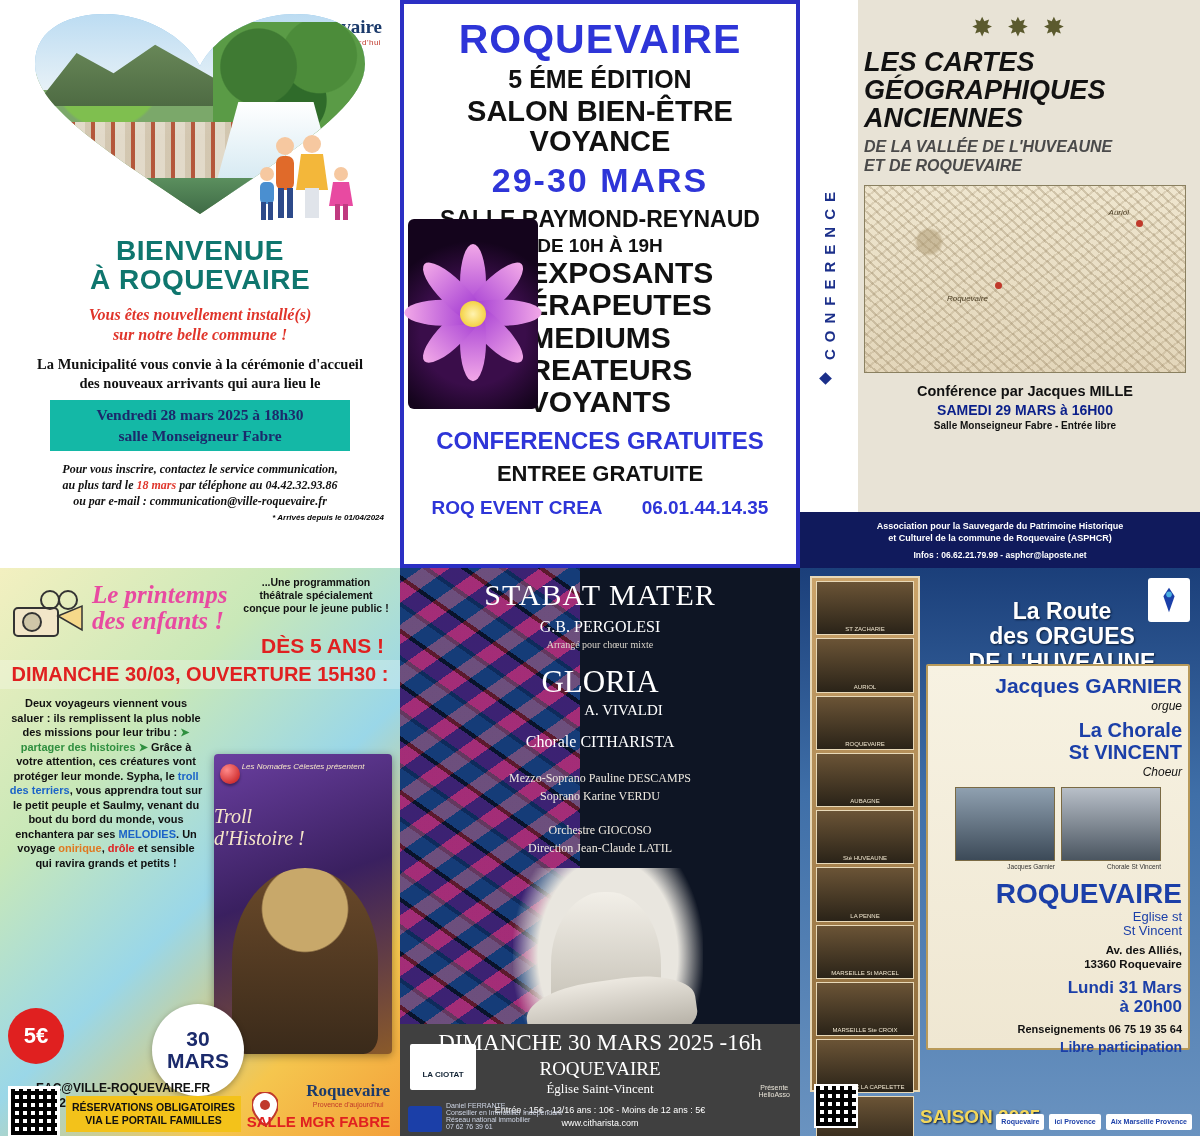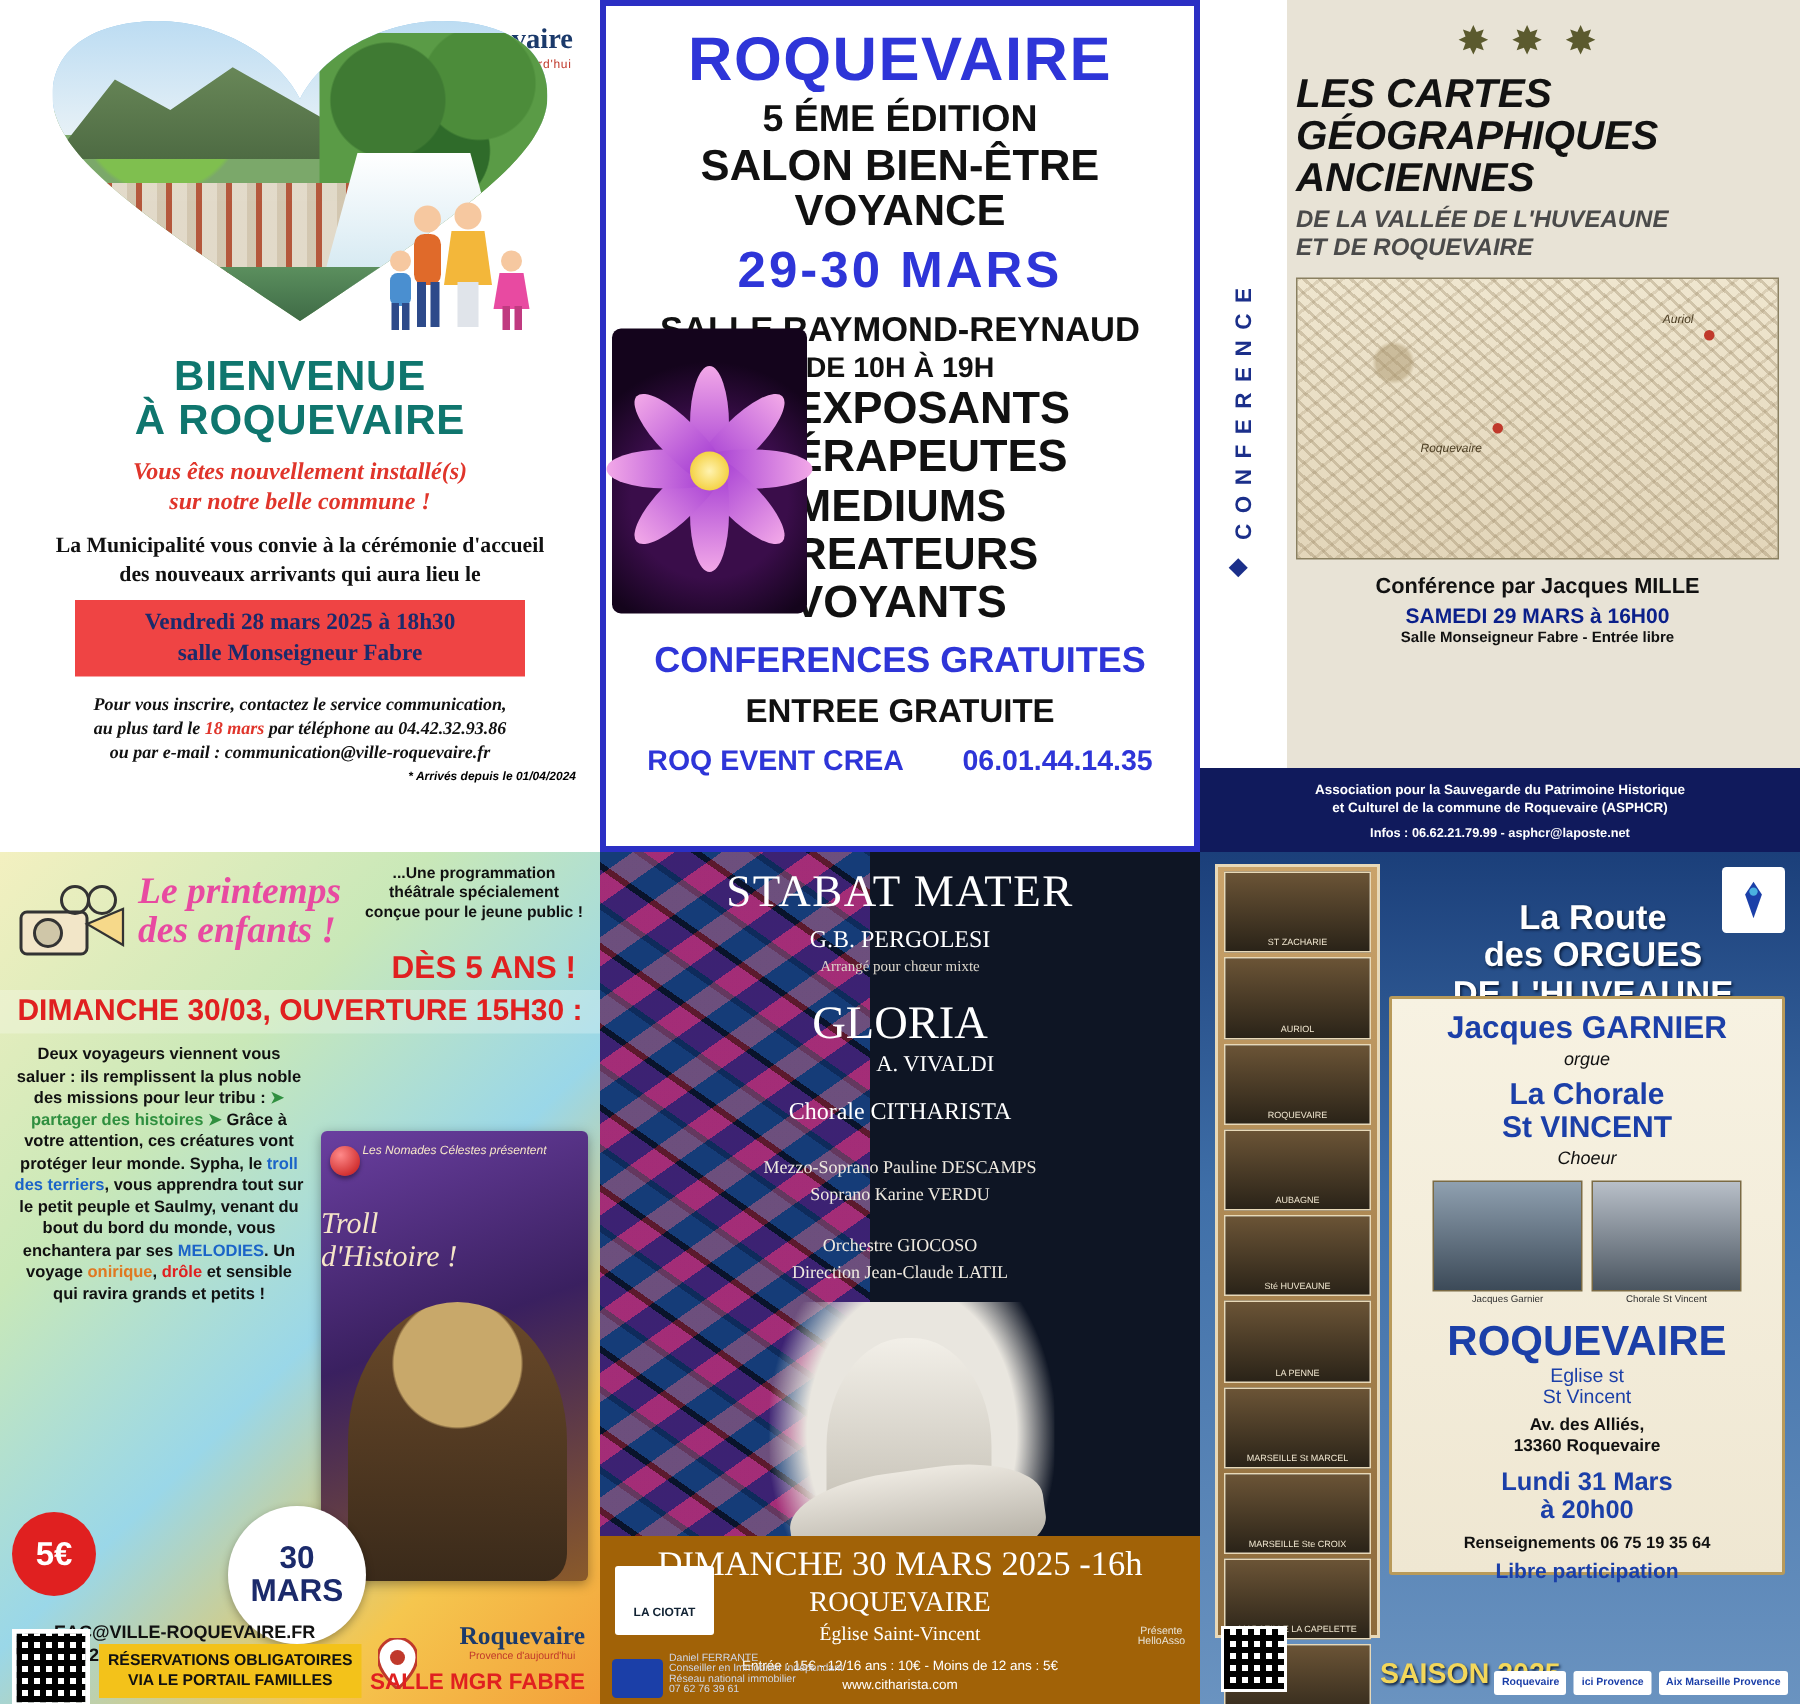--- a/index.html
+++ b/index.html
@@ -47,21 +47,21 @@
   .heart .river { position:absolute; left:0; bottom:0; width:100%; height:18%;
      background:linear-gradient(#5b8f5e,#3f6b46); }
   .family { position:absolute; right:-4px; bottom:8px; width:120px; height:96px; }
 
   .p1 h1 { text-align:center; color:#0f766e; font-size:28px; line-height:1.05; margin:2px 0 0 0;
            font-weight:bold; letter-spacing:.5px; }
   .p1 .l2 { text-align:center; font-family:"Liberation Serif", serif; font-style:italic; font-weight:bold;
             color:#e0352b; font-size:16px; line-height:1.25; margin-top:10px;}
   .p1 .l3 { text-align:center; font-family:"Liberation Serif", serif; font-weight:bold;
             color:#111; font-size:14.5px; line-height:1.3; margin-top:10px;}
-  .p1 .hl { margin:8px auto 0 auto; width:300px; background:#ef4444; padding:5px 4px; text-align:center;
+  .p1 .hl { margin:8px auto 0 auto; width:300px; background:#14b8a6; padding:5px 4px; text-align:center;
             font-family:"Liberation Serif", serif; font-weight:bold; color:#1b2a6b; font-size:15.5px; line-height:1.3;}
   .p1 .l4 { text-align:center; font-family:"Liberation Serif", serif; font-style:italic; font-weight:bold;
             color:#111; font-size:12px; line-height:1.35; margin-top:10px;}
   .p1 .l4 .red { color:#e0352b; }
   .p1 .note { text-align:right; font-size:8px; font-style:italic; font-weight:bold; margin-top:4px; padding-right:6px;}
 
   
   .p2 { background:#ffffff; border:4px solid #2b2fc4; padding:6px 8px; text-align:center; }
   .p2 .t1 { color:#2e35d8; font-size:41px; font-weight:bold; letter-spacing:1px; margin-top:6px;}
   .p2 .t2 { color:#111; font-size:25px; font-weight:bold; margin-top:2px;}
@@ -176,21 +176,21 @@
   .p5 .s6 { font-size:16px; margin-top:14px;}
   .p5 .s7 { font-size:12px; margin-top:18px; line-height:1.5; color:#efeae0;}
   .p5 .s8 { font-size:12px; margin-top:16px; line-height:1.5; color:#efeae0;}
   .p5 .pieta { position:absolute; left:52%; top:300px; transform:translateX(-50%);
       width:190px; height:220px; background:radial-gradient(ellipse at 50% 40%, #e9e6df 0 52%, rgba(233,230,223,0) 72%);
       filter:blur(.2px); }
   .p5 .pieta .f1 { position:absolute; left:38px; top:24px; width:110px; height:150px; border-radius:48% 48% 30% 30%;
       background:linear-gradient(#f2efe8,#b9b4a8);}
   .p5 .pieta .f2 { position:absolute; left:14px; top:112px; width:170px; height:70px; border-radius:40%;
       background:linear-gradient(#ece8e0,#a9a499); transform:rotate(-8deg);}
-  .p5 .bottom { position:absolute; left:0; right:0; bottom:0; background:#a16207; padding:6px 8px 8px 8px;}
+  .p5 .bottom { position:absolute; left:0; right:0; bottom:0; background:#404040; padding:6px 8px 8px 8px;}
   .p5 .b1 { text-align:center; font-family:"Liberation Serif", serif; font-size:23px;}
   .p5 .b2 { text-align:center; font-family:"Liberation Serif", serif; font-size:19px; margin-top:2px;}
   .p5 .b3 { text-align:center; font-family:"Liberation Serif", serif; font-size:13px; margin-top:1px;}
   .p5 .b4 { text-align:center; font-size:9px; margin-top:8px;}
   .p5 .b5 { text-align:center; font-size:9px; margin-top:3px;}
   .p5 .crest { position:absolute; left:10px; bottom:46px; width:66px; height:46px; background:#fff; color:#123;
       font-size:8px; text-align:center; padding-top:26px; font-weight:bold; border-radius:2px;}
   .p5 .iad { position:absolute; left:8px; bottom:4px; font-size:7px; color:#cfd6e6;}
   .p5 .iadbox { position:absolute; left:8px; bottom:4px; width:34px; height:26px; background:#1b3fa8; border-radius:3px;}
   .p5 .hello { position:absolute; right:10px; bottom:38px; text-align:center; font-size:7px; color:#e7e2d6;}
@@ -200,21 +200,21 @@
   .p6 .strip { position:absolute; left:10px; top:8px; width:110px; bottom:44px;
       background:linear-gradient(#caa36a,#8c6a3a); border:2px solid #e8d9b8; }
   .p6 .strip .cell { height:10.6%; margin:3px 4px; background:#2a2a2a; border:1px solid #e8d9b8;
       display:flex; align-items:flex-end; justify-content:center; color:#f0e6cf; font-size:6px;
       padding-bottom:2px; text-align:center;
       background-image:linear-gradient(#6b5436,#2a2318); }
   .p6 h2 { position:absolute; left:132px; top:12px; right:8px; text-align:center; color:#ffffff;
       font-weight:bold; font-size:23px; line-height:1.1; text-shadow:1px 1px 2px #0a1c3a;}
   .p6 .card { position:absolute; left:126px; right:10px; top:96px; bottom:86px;
       background:linear-gradient(#f7f2e2,#efe7d2); border:2px solid #b89a5a; border-radius:2px; padding:8px 6px;
-      text-align:center;}
+      text-align:right;}
   .p6 .n1 { color:#1b3fa8; font-weight:bold; font-size:21px; }
   .p6 .n2 { color:#111; font-size:12px; font-style:italic; margin-top:1px;}
   .p6 .n3 { color:#1b3fa8; font-weight:bold; font-size:20px; margin-top:6px; line-height:1.1;}
   .p6 .n4 { color:#111; font-size:12px; font-style:italic; margin-top:2px;}
   .p6 .photos { display:flex; gap:6px; justify-content:center; margin-top:8px; }
   .p6 .photos .ph { width:100px; height:74px; border:1px solid #7a6a44; background:#6f7f8f;}
   .p6 .photos .ph.a { background:linear-gradient(#8fa0b0,#3c4a58);}
   .p6 .photos .ph.b { background:linear-gradient(#b8bfc8,#4a5560);}
   .p6 .phcap { display:flex; gap:6px; justify-content:center; font-size:6.5px; color:#333; margin-top:2px;}
   .p6 .phcap span { width:100px; }

